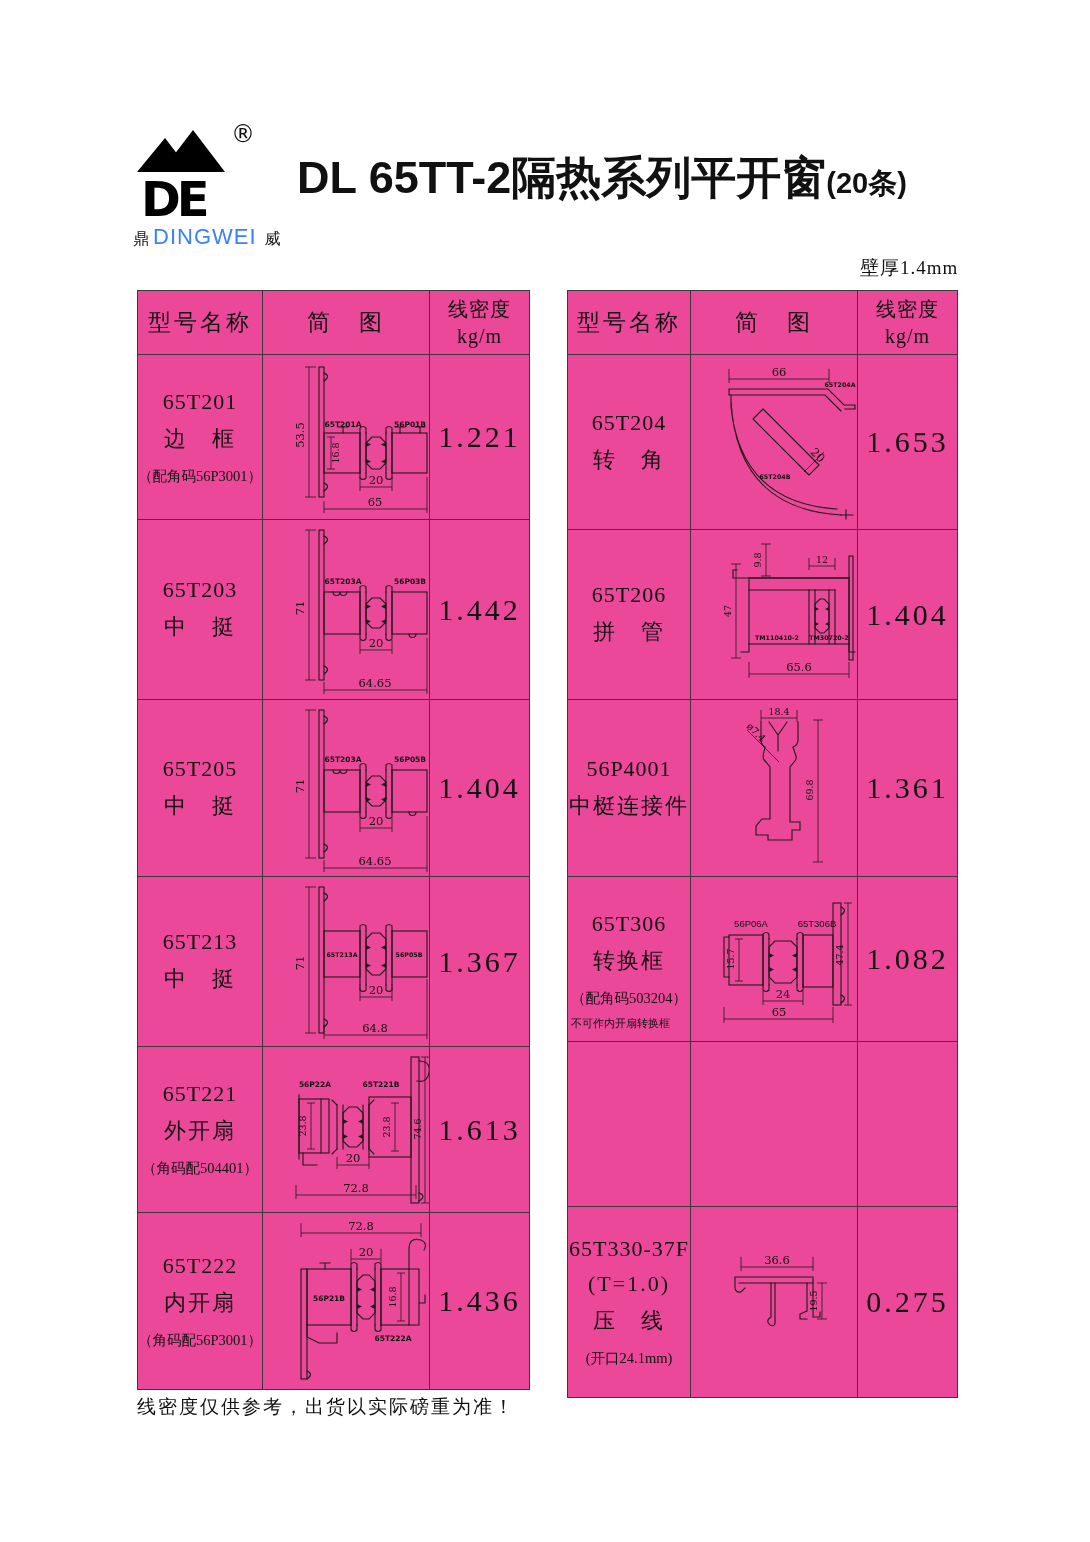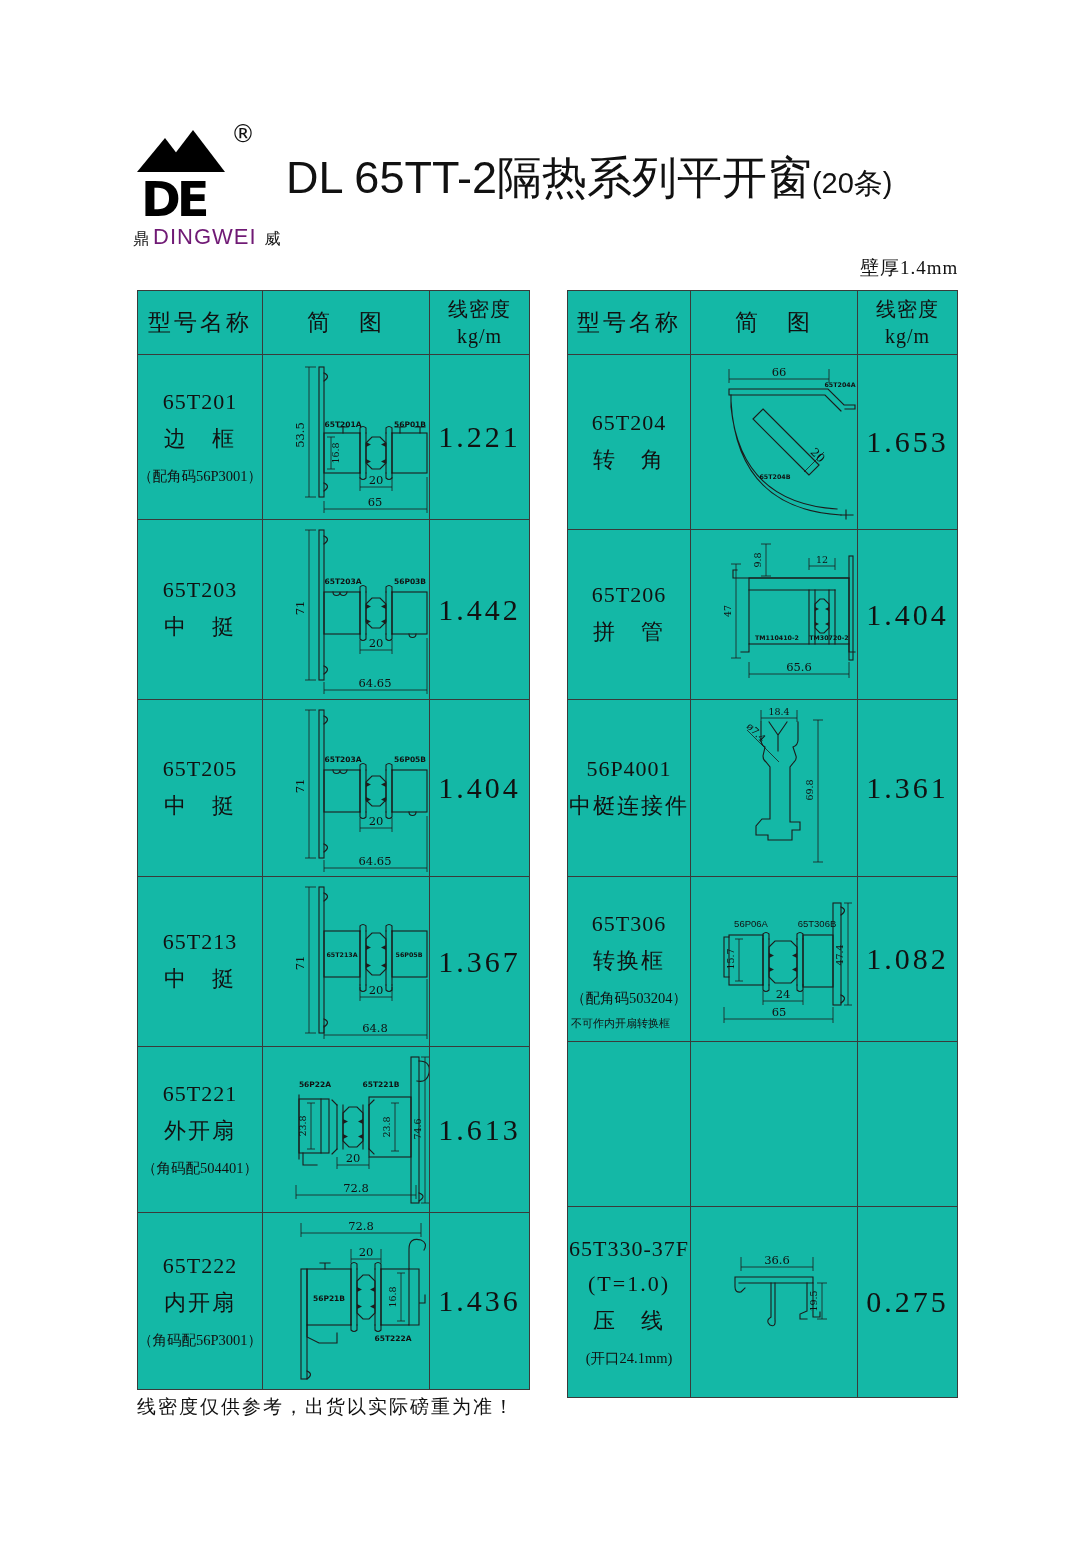--- a/index.html
+++ b/index.html
@@ -7,32 +7,32 @@
     width:1090px;height:1542px;position:relative;background:#fff;
     font-family:"Liberation Serif", serif;color:#111;overflow:hidden;
   }
   .abs{position:absolute;}
 
   
   #logo{left:133px;top:126px;width:150px;}
   #logo-reg{position:absolute;left:98px;top:-6px;font-size:24px;font-family:"DejaVu Sans",sans-serif;}
   #brand{margin-top:0;white-space:nowrap;}
   #brand .cnl{font-size:16px;}
-  #brand .en{font-size:22px;font-family:"Liberation Sans",sans-serif;letter-spacing:1px;color:#701a75;}
+  #brand .en{font-size:22px;font-family:"Liberation Sans",sans-serif;letter-spacing:1px;color:#3b82f6;}
   #brand .cnr{font-size:16px;margin-left:4px;}
   .logotext{font-family:"DejaVu Sans",sans-serif;font-weight:bold;font-size:48px;letter-spacing:-4px;fill:#000;}
 
   
-  #title{left:286px;top:148px;font-family:"Liberation Sans",sans-serif;font-weight:normal;font-size:45px;white-space:nowrap;}
+  #title{left:297px;top:148px;font-family:"Liberation Sans",sans-serif;font-weight:bold;font-size:45px;white-space:nowrap;}
   #title .suffix{font-size:29px;}
   #wall-note{left:860px;top:255px;font-size:19px;letter-spacing:1px;font-family:Liberation Serif, serif;}
   #footer-note{left:137px;top:1394px;font-size:19px;letter-spacing:2px;}
 
   
-  .ptable{position:absolute;top:290px;border-collapse:collapse;table-layout:fixed;background:#14b8a6;}
+  .ptable{position:absolute;top:290px;border-collapse:collapse;table-layout:fixed;background:#ec4899;}
   #left-table{left:137px;}
   #right-table{left:567px;}
   .ptable th,.ptable td{border:1.5px solid #3a3a3a;padding:0;overflow:hidden;}
   .col-model{width:122px;}
   .col-diag{width:166px;}
   .col-dens{width:99px;}
   .ptable th{font-weight:normal;font-size:23px;letter-spacing:3px;text-align:center;vertical-align:middle;}
   .dhead{font-size:20px;line-height:1.35;letter-spacing:1px;}
   .mcell{position:relative;text-align:center;vertical-align:middle;}
   .model{font-size:22px;letter-spacing:1px;}

